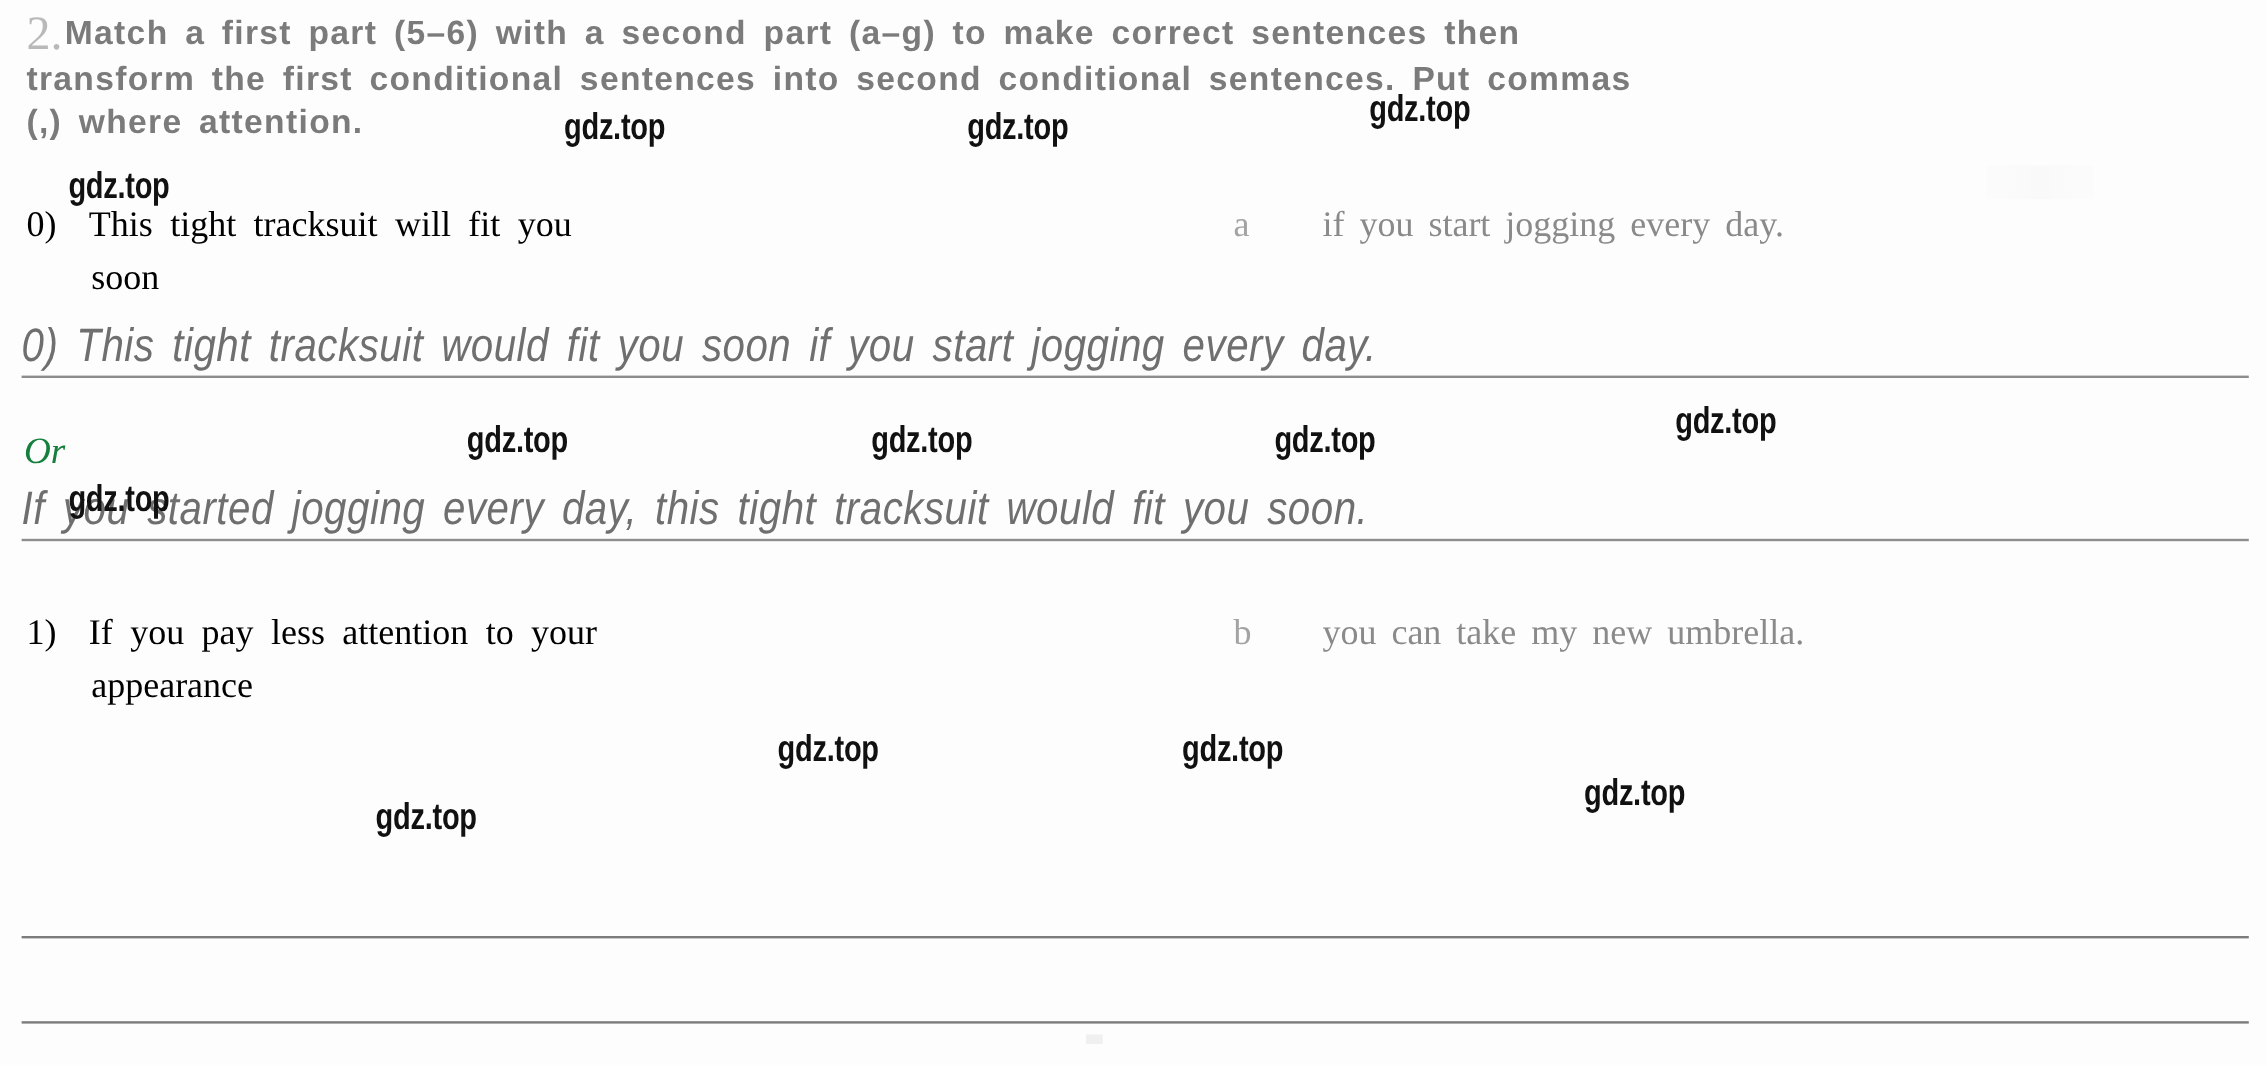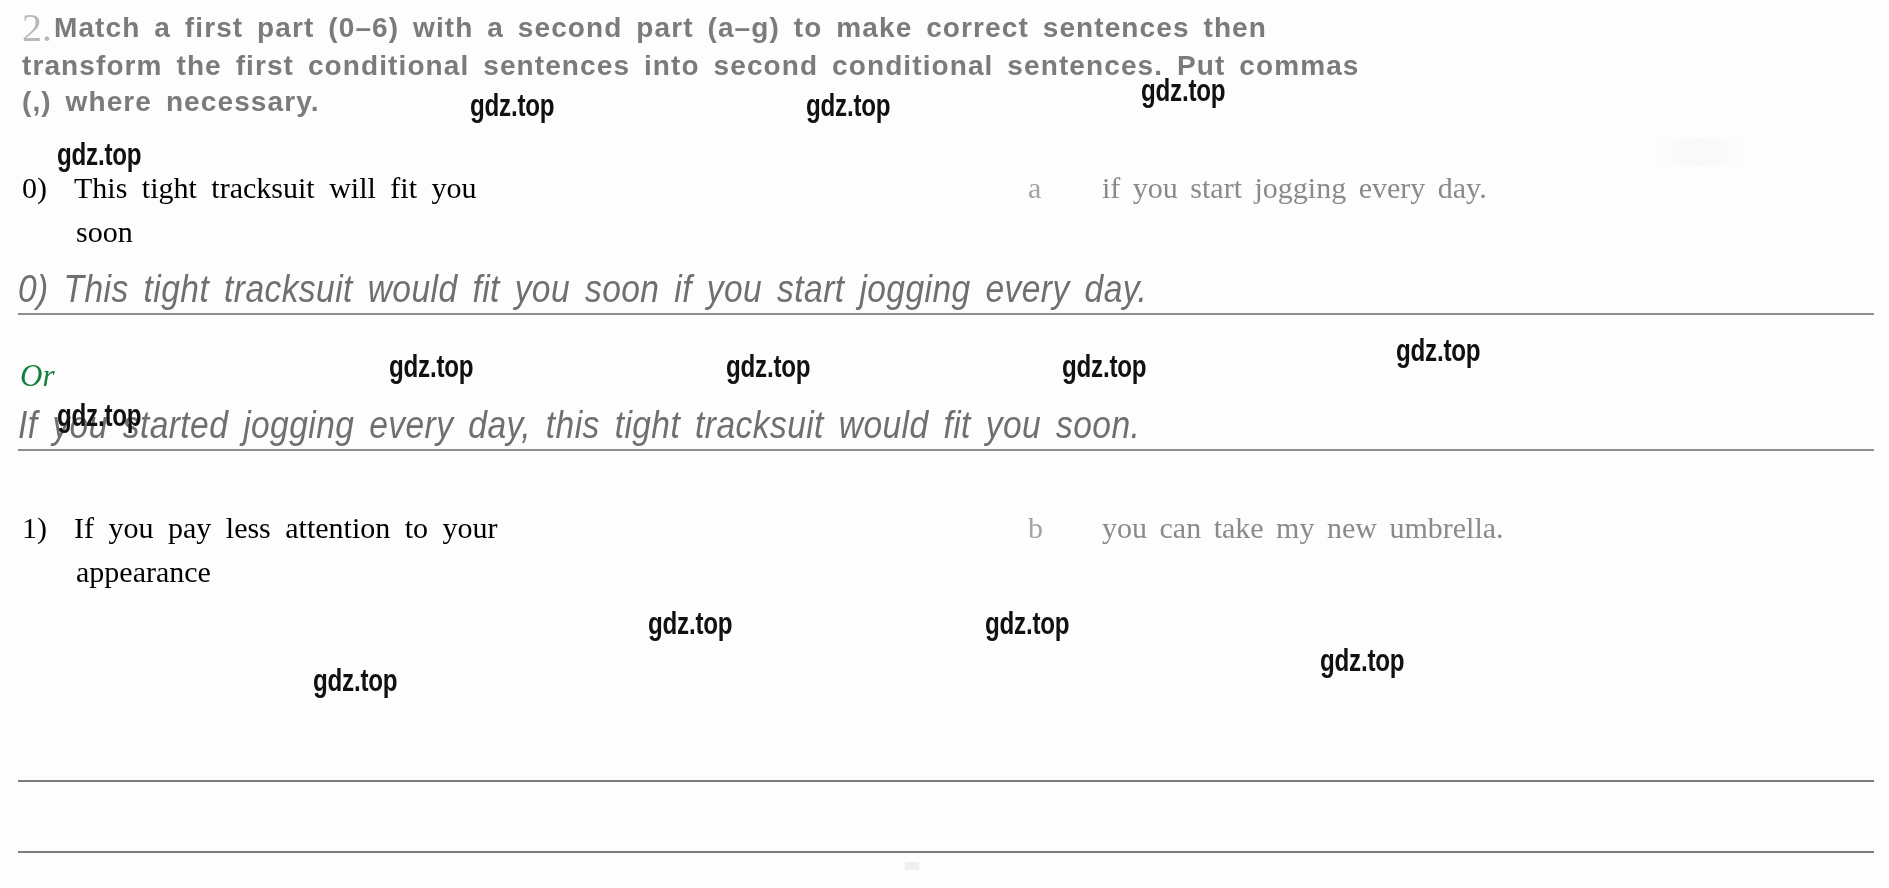--- a/index.html
+++ b/index.html
@@ -180,24 +180,24 @@
     background: rgba(0,0,0,0.05);
   }
 </style>
 </head>
 <body>
 
 <div id="scan-page"></div>
 
 <div id="task-header">
   <div class="task-line">
-    <span class="task-num">2.</span><span class="task-text">Match a first part (0–6) with a second part (a–g) to make correct sentences then</span>
+    <span class="task-num">2.</span><span class="task-text">Match a first part (5–6) with a second part (a–g) to make correct sentences then</span>
   </div>
   <div class="task-line">transform the first conditional sentences into second conditional sentences. Put commas</div>
-  <div class="task-line">(,) where necessary.</div>
+  <div class="task-line">(,) where attention.</div>
 </div>
 
 <div class="ex-row" style="top:166px;">
   <div class="ex-left">
     <span class="num">0)</span><span>This tight tracksuit will fit you</span>
     <span class="cont">soon</span>
   </div>
   <div class="ex-letter">a</div>
   <div class="ex-right">if you start jogging every day.</div>
 </div>

